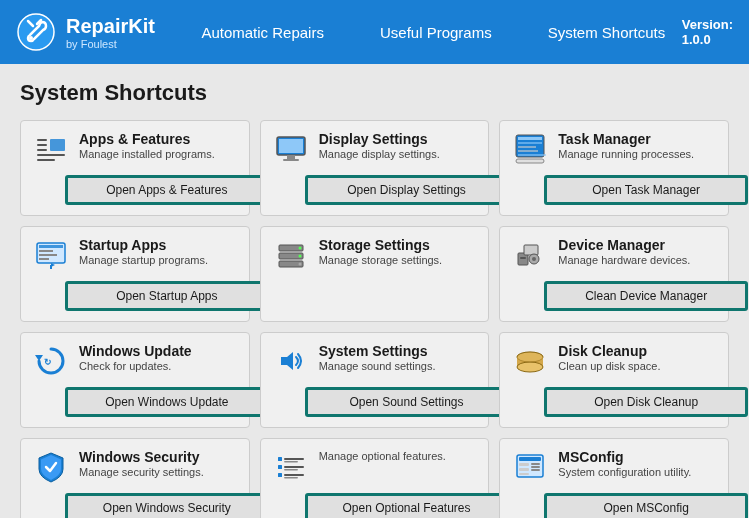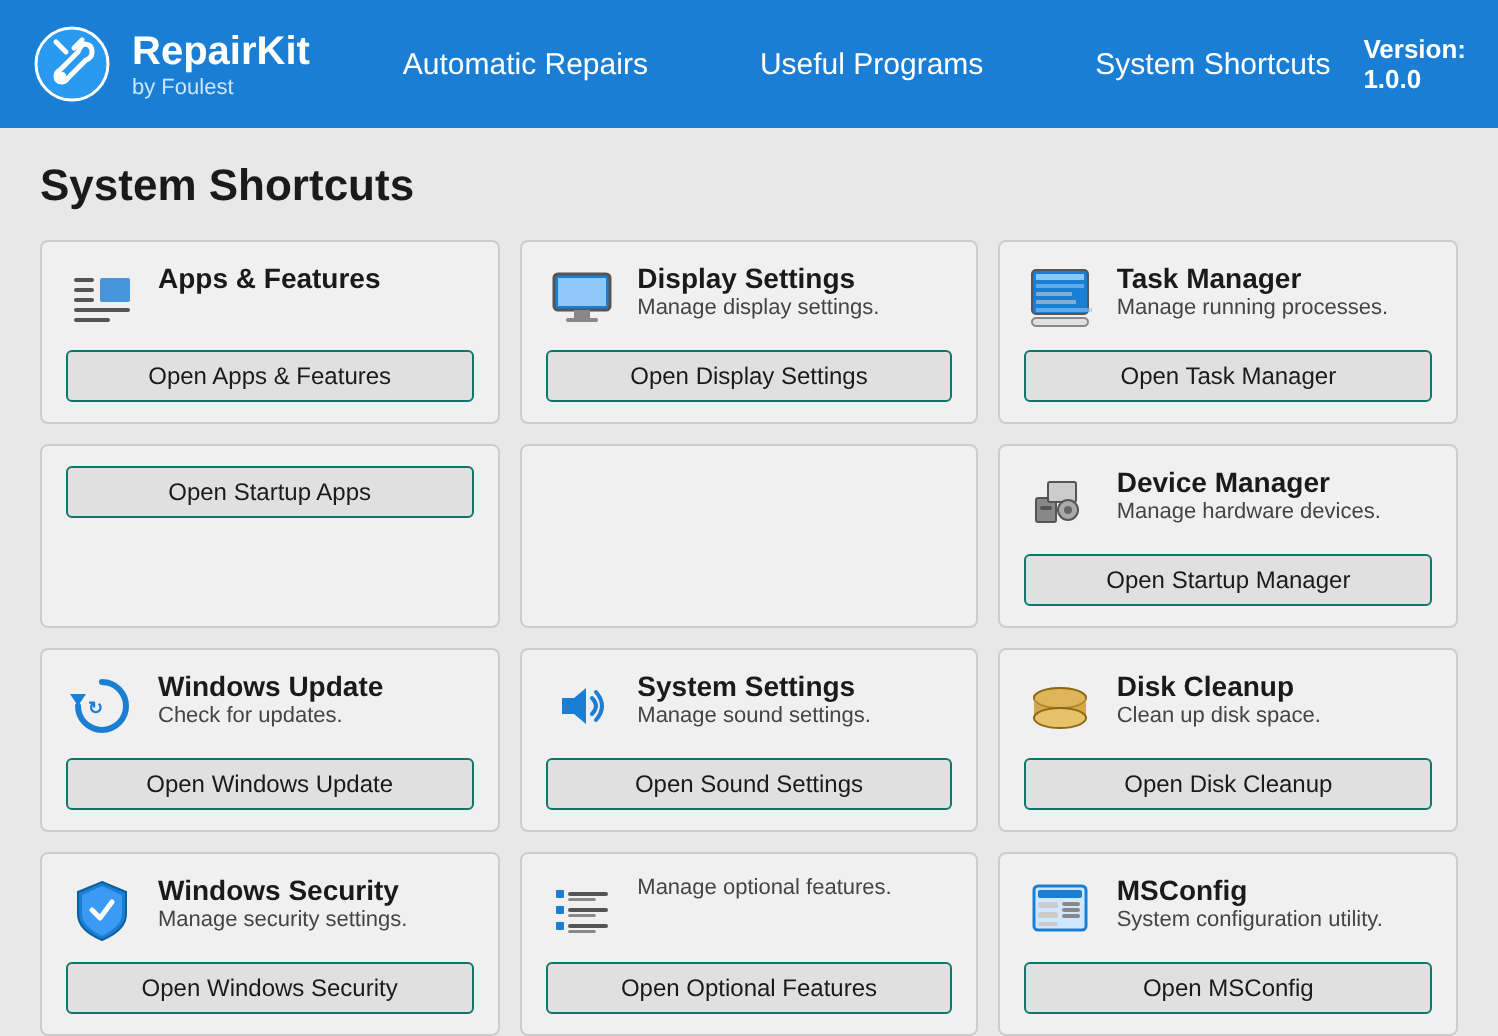--- a/index.html
+++ b/index.html
@@ -110,26 +110,27 @@
     }
     .card-desc {
       font-size: 11px;
       color: #444;
       margin-top: 1px;
     }
     .card-button {
       width: 100%;
       padding: 5px 0;
       background: #e0e0e0;
-      border: 1px solid #0f766e;
+      border: 3px solid #0f766e;
       border-radius: 3px;
       font-size: 12px;
       color: #1a1a1a;
       cursor: pointer;
       text-align: center;
+      margin-left: 32px;
     }
 
     
     svg { display: block; }
   </style>
 </head>
 <body>
 
 <header class="header">
   <div class="logo-area">
@@ -173,20 +174,21 @@
       <rect x="4" y="8" width="10" height="2" fill="#555" rx="1"></rect>
       <rect x="4" y="13" width="10" height="2" fill="#555" rx="1"></rect>
       <rect x="4" y="18" width="10" height="2" fill="#555" rx="1"></rect>
       <rect x="17" y="8" width="15" height="12" fill="#1a7fd4" rx="1" opacity="0.8"></rect>
       <rect x="4" y="23" width="28" height="2" fill="#555" rx="1"></rect>
       <rect x="4" y="28" width="18" height="2" fill="#555" rx="1"></rect>
     </svg>
           </div>
       <div class="card-text">
         <div class="card-name">Apps &amp; Features</div>
+        <div class="card-desc">Manage installed programs.</div>
       </div>
     </div>
     <button class="card-button">Open Apps &amp; Features</button>
   </div>
       <div class="card">
     <div class="card-top">
       <div class="card-icon">
             <svg viewBox="0 0 36 36" width="36" height="36">
       <rect x="4" y="6" width="28" height="18" rx="2" fill="#1a7fd4" stroke="#555" stroke-width="1.5"></rect>
       <rect x="6" y="8" width="24" height="14" fill="#8ec8f8"></rect>
@@ -215,41 +217,74 @@
     </svg>
           </div>
       <div class="card-text">
         <div class="card-name">Task Manager</div>
         <div class="card-desc">Manage running processes.</div>
       </div>
     </div>
     <button class="card-button">Open Task Manager</button>
   </div>
       <div class="card">
+    <div class="card-top">
+      <div class="card-icon">
+            <svg viewBox="0 0 36 36" width="36" height="36">
+      <rect x="4" y="6" width="28" height="20" rx="2" fill="#d0e8ff" stroke="#1a7fd4" stroke-width="1.5"></rect>
+      <rect x="6" y="8" width="24" height="3" fill="#1a7fd4" opacity="0.8"></rect>
+      <rect x="6" y="13" width="14" height="2" fill="#888"></rect>
+      <rect x="6" y="17" width="18" height="2" fill="#888"></rect>
+      <rect x="6" y="21" width="10" height="2" fill="#888"></rect>
+      <polygon points="18,30 22,28 18,26" fill="#1a7fd4"></polygon>
+      <line x1="18" y1="28" x2="18" y2="32" stroke="#1a7fd4" stroke-width="2"></line>
+    </svg>
+          </div>
+      <div class="card-text">
+        <div class="card-name">Startup Apps</div>
+        <div class="card-desc">Manage startup programs.</div>
+      </div>
+    </div>
     <button class="card-button">Open Startup Apps</button>
   </div>
       <div class="card">
+    <div class="card-top">
+      <div class="card-icon">
+            <svg viewBox="0 0 36 36" width="36" height="36">
+      <rect x="6" y="8" width="24" height="6" rx="1" fill="#888" stroke="#555" stroke-width="1"></rect>
+      <rect x="6" y="16" width="24" height="6" rx="1" fill="#888" stroke="#555" stroke-width="1"></rect>
+      <rect x="6" y="24" width="24" height="6" rx="1" fill="#888" stroke="#555" stroke-width="1"></rect>
+      <circle cx="27" cy="11" r="1.5" fill="#5f5"></circle>
+      <circle cx="27" cy="19" r="1.5" fill="#5f5"></circle>
+      <circle cx="27" cy="27" r="1.5" fill="#aaa"></circle>
+    </svg>
+          </div>
+      <div class="card-text">
+        <div class="card-name">Storage Settings</div>
+        <div class="card-desc">Manage storage settings.</div>
+      </div>
+    </div>
   </div>
       <div class="card">
     <div class="card-top">
       <div class="card-icon">
             <svg viewBox="0 0 36 36" width="36" height="36">
       <rect x="6" y="16" width="10" height="12" rx="1" fill="#888" stroke="#555" stroke-width="1"></rect>
       <rect x="12" y="8" width="14" height="10" rx="1" fill="#ccc" stroke="#555" stroke-width="1"></rect>
       <circle cx="22" cy="22" r="5" fill="#aaa" stroke="#555" stroke-width="1"></circle>
       <circle cx="22" cy="22" r="2" fill="#666"></circle>
       <rect x="8" y="20" width="6" height="2" fill="#555" rx="1"></rect>
     </svg>
           </div>
       <div class="card-text">
         <div class="card-name">Device Manager</div>
         <div class="card-desc">Manage hardware devices.</div>
       </div>
     </div>
-    <button class="card-button">Open Startup Manager</button>
+    <button class="card-button">Clean Device Manager</button>
   </div>
       <div class="card">
     <div class="card-top">
       <div class="card-icon">
             <svg viewBox="0 0 36 36" width="36" height="36">
       <path d="M18 6 A12 12 0 1 1 6 18" fill="none" stroke="#1a7fd4" stroke-width="3" stroke-linecap="round"></path>
       <polygon points="6,18 2,12 10,12" fill="#1a7fd4"></polygon>
       <text x="11" y="22" font-size="9" fill="#1a7fd4" font-weight="bold">↻</text>
     </svg>
           </div>

